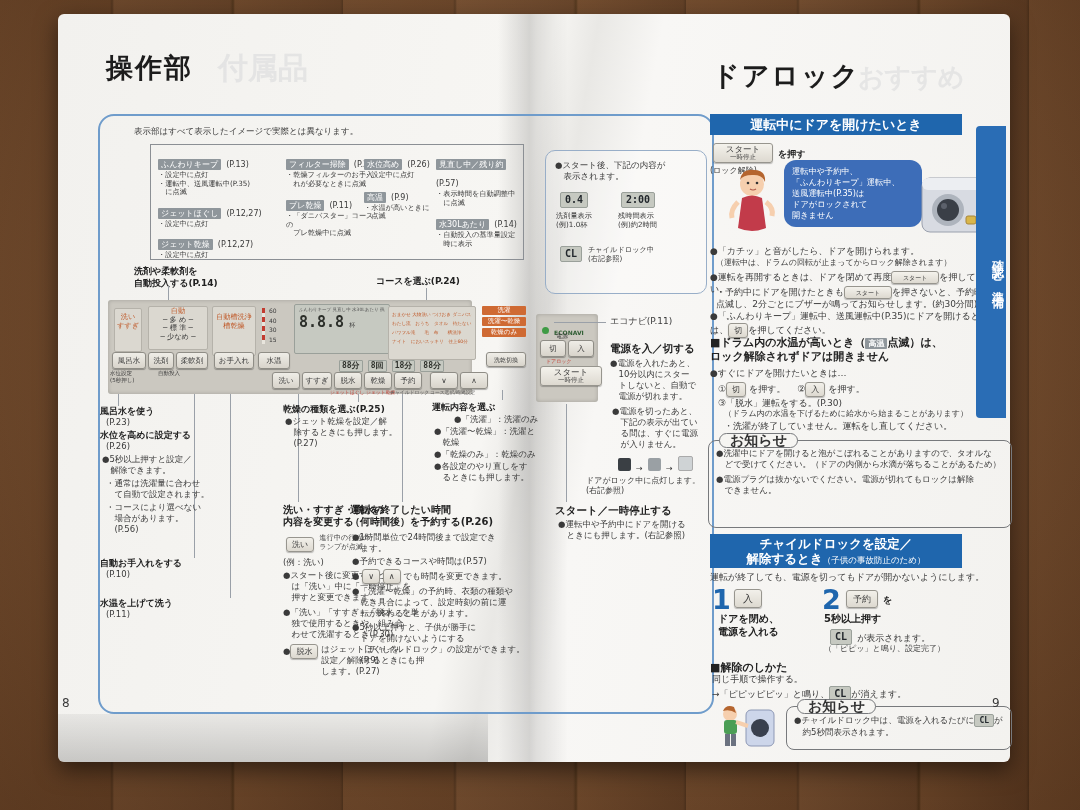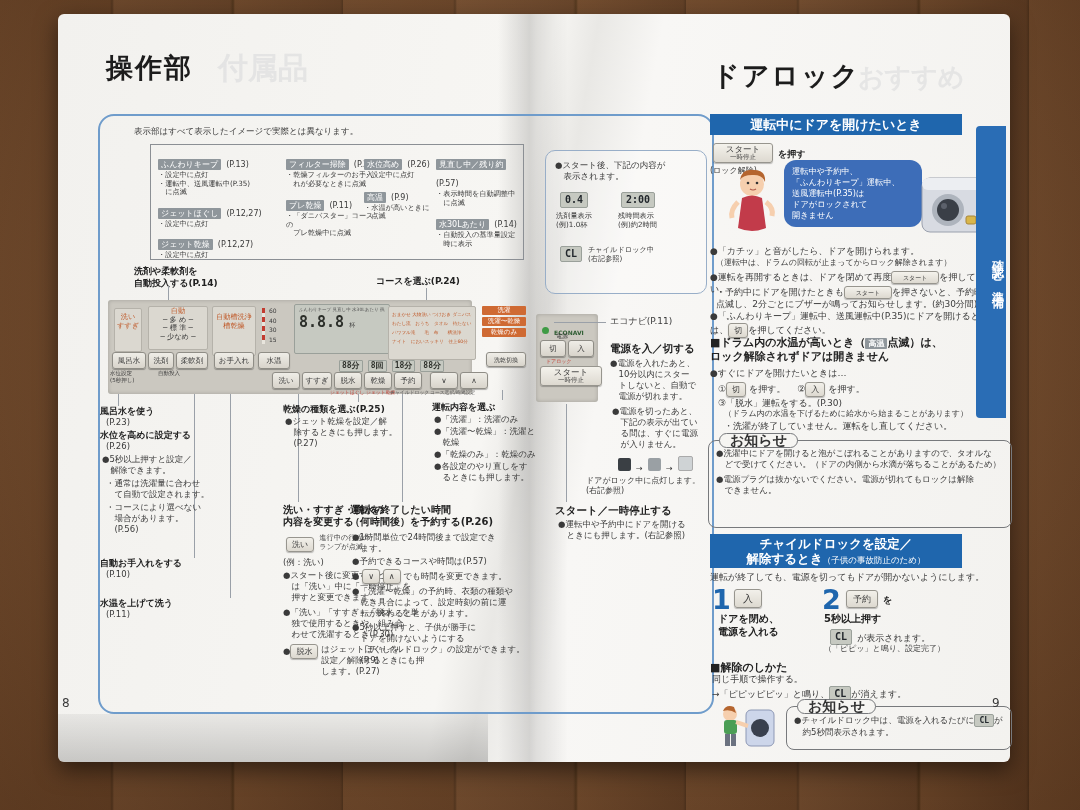--- a/index.html
+++ b/index.html
@@ -252,21 +252,21 @@
   <div class="ab t b85" style="left:48px;top:555px;">(P.10)</div>
   <div class="ab t b9 bold" style="left:42px;top:584px;">水温を上げて洗う</div>
   <div class="ab t b85" style="left:48px;top:595px;">(P.11)</div>
 
   <div class="ab t b9 bold" style="left:225px;top:390px;">乾燥の種類を選ぶ(P.25)</div>
   <div class="ab t b85 pre" style="left:227px;top:402px;">●ジェット乾燥を設定／解
 　除するときにも押します。
 　(P.27)</div>
 
   <div class="ab t b9 bold" style="left:374px;top:388px;">運転内容を選ぶ</div>
-  <div class="ab t b85 pre" style="left:376px;top:400px;">●「洗濯」：洗濯のみ</div>
+  <div class="ab t b85 pre" style="left:396px;top:400px;">●「洗濯」：洗濯のみ</div>
   <div class="ab t b85 pre" style="left:376px;top:412px;">●「洗濯〜乾燥」：洗濯と
 　乾燥</div>
   <div class="ab t b85 pre" style="left:376px;top:435px;">●「乾燥のみ」：乾燥のみ</div>
   <div class="ab t b85 pre" style="left:376px;top:447px;">●各設定のやり直しをす
 　るときにも押します。</div>
 
   <div class="ab t b9 bold pre" style="left:225px;top:490px;font-size:10px;line-height:12px;">洗い・すすぎ・脱水の
 内容を変更する</div>
   <div class="ab" style="left:228px;top:520px;">
     <span class="key">洗い</span>

